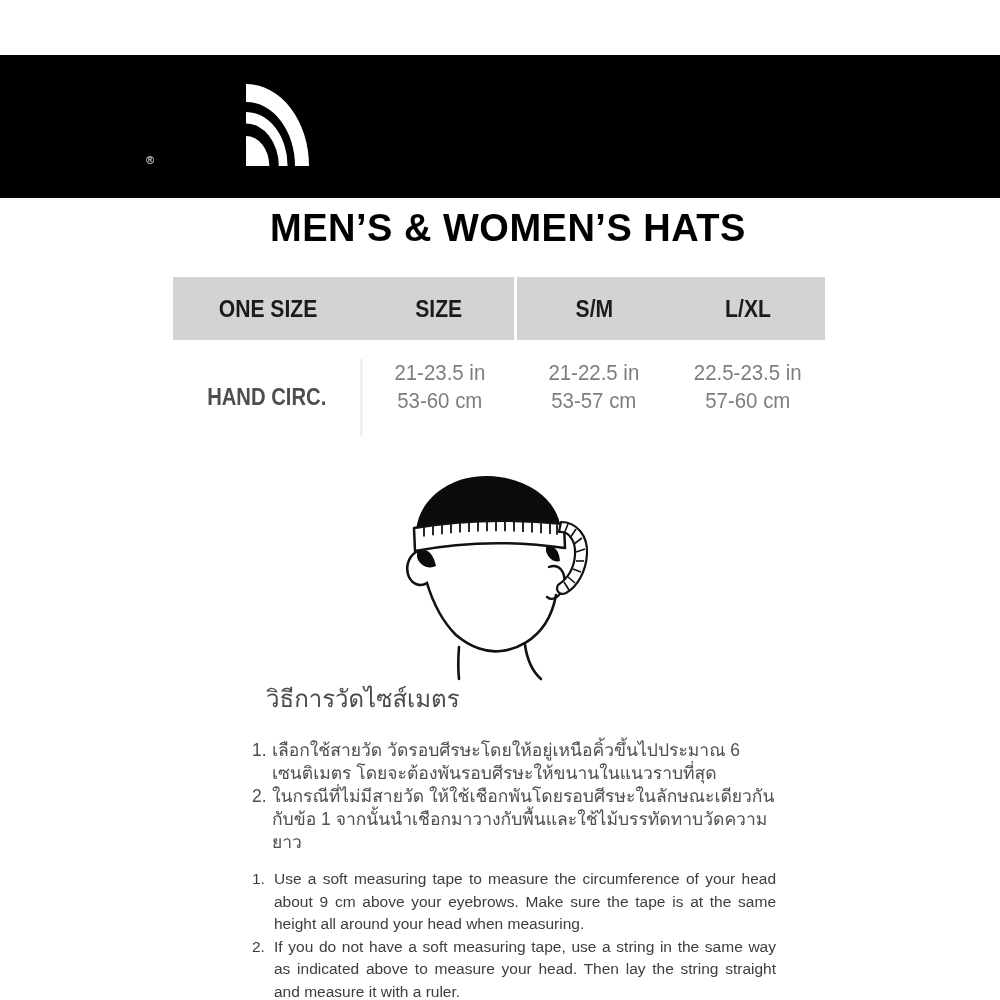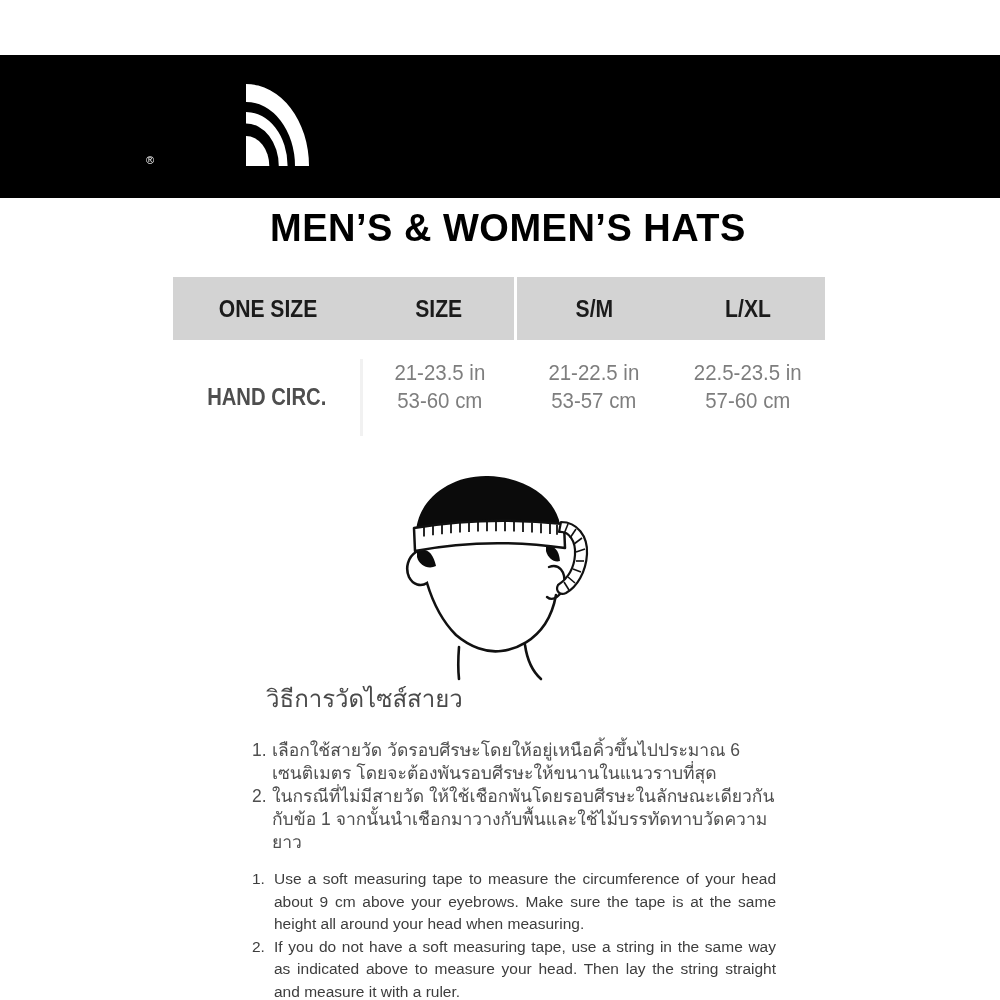--- a/index.html
+++ b/index.html
@@ -158,21 +158,21 @@
       <line x1="180" y1="76" x2="172" y2="82"></line>
         <line x1="183" y1="87" x2="174" y2="90"></line>
       <line x1="182" y1="99" x2="174" y2="99"></line>
         <line x1="179" y1="110" x2="171" y2="107"></line>
       <line x1="173" y1="121" x2="166" y2="115"></line>
         <line x1="167" y1="128" x2="162" y2="120"></line>
     </g>
   </svg>
 
   <div class="instructions">
-    <div class="howto-heading">วิธีการวัดไซส์สายว</div>
+    <div class="howto-heading">วิธีการวัดไซส์เมตร</div>
 
     <div class="list thai-list">
       <div class="list-item">
         <span class="num">1.</span>
         <span class="txt">เลือกใช้สายวัด วัดรอบศีรษะโดยให้อยู่เหนือคิ้วขึ้นไปประมาณ 6 เซนติเมตร โดยจะต้องพันรอบศีรษะให้ขนานในแนวราบที่สุด</span>
       </div>
       <div class="list-item">
         <span class="num">2.</span>
         <span class="txt">ในกรณีที่ไม่มีสายวัด ให้ใช้เชือกพันโดยรอบศีรษะในลักษณะเดียวกันกับข้อ 1 จากนั้นนำเชือกมาวางกับพื้นและใช้ไม้บรรทัดทาบวัดความยาว</span>
       </div>

